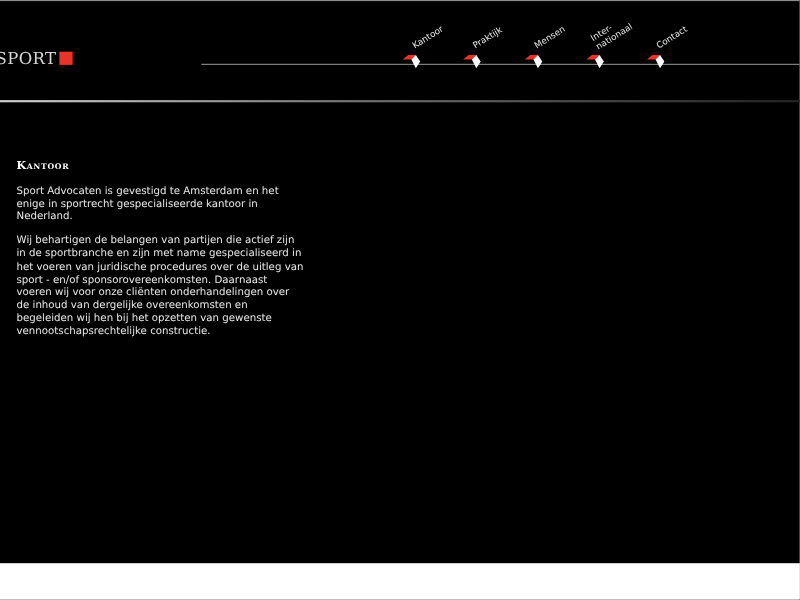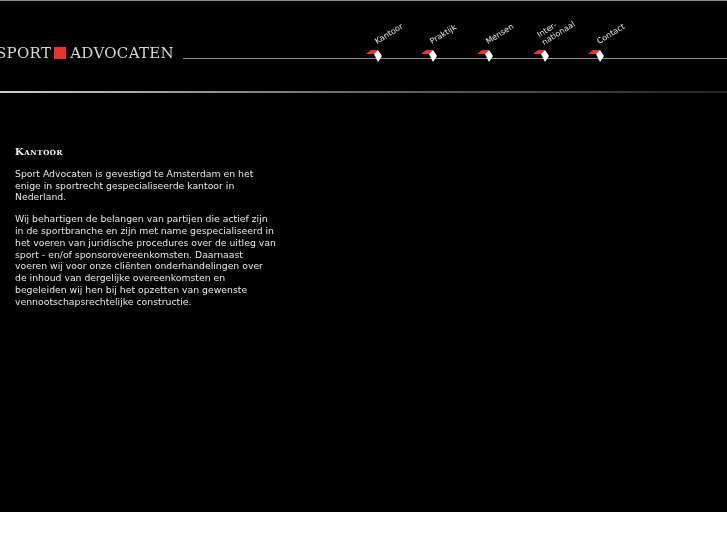--- a/index.html
+++ b/index.html
@@ -16,21 +16,20 @@
   .title { font-family:"DejaVu Serif", serif; font-variant:small-caps; font-weight:bold; font-size:10px; letter-spacing:0.6px; margin:0 0 10px 0; color:#fff; }
   .content p { margin:0 0 10px 0; }
 </style>
 </head>
 <body>
 
 <div class="stage">
   <div class="logo">
     <span>SPORT</span>
     <span class="sq"></span>
-    <span>ADVOCATEN</span>
   </div>
 
   <div class="navline"></div>
 
   <div class="nav-item" style="left:366px;">
     <svg class="nav-icon" viewBox="0 0 18 14">
         <polygon points="0,5 5,1 12,1 8,5" fill="#e8322b"></polygon>
         <polygon points="8,5 12,1 16,7 12,13" fill="#fff"></polygon>
         <polygon points="0,5 8,5 12,13 4,9" fill="#c9c9c9" opacity="0"></polygon>
       </svg>

